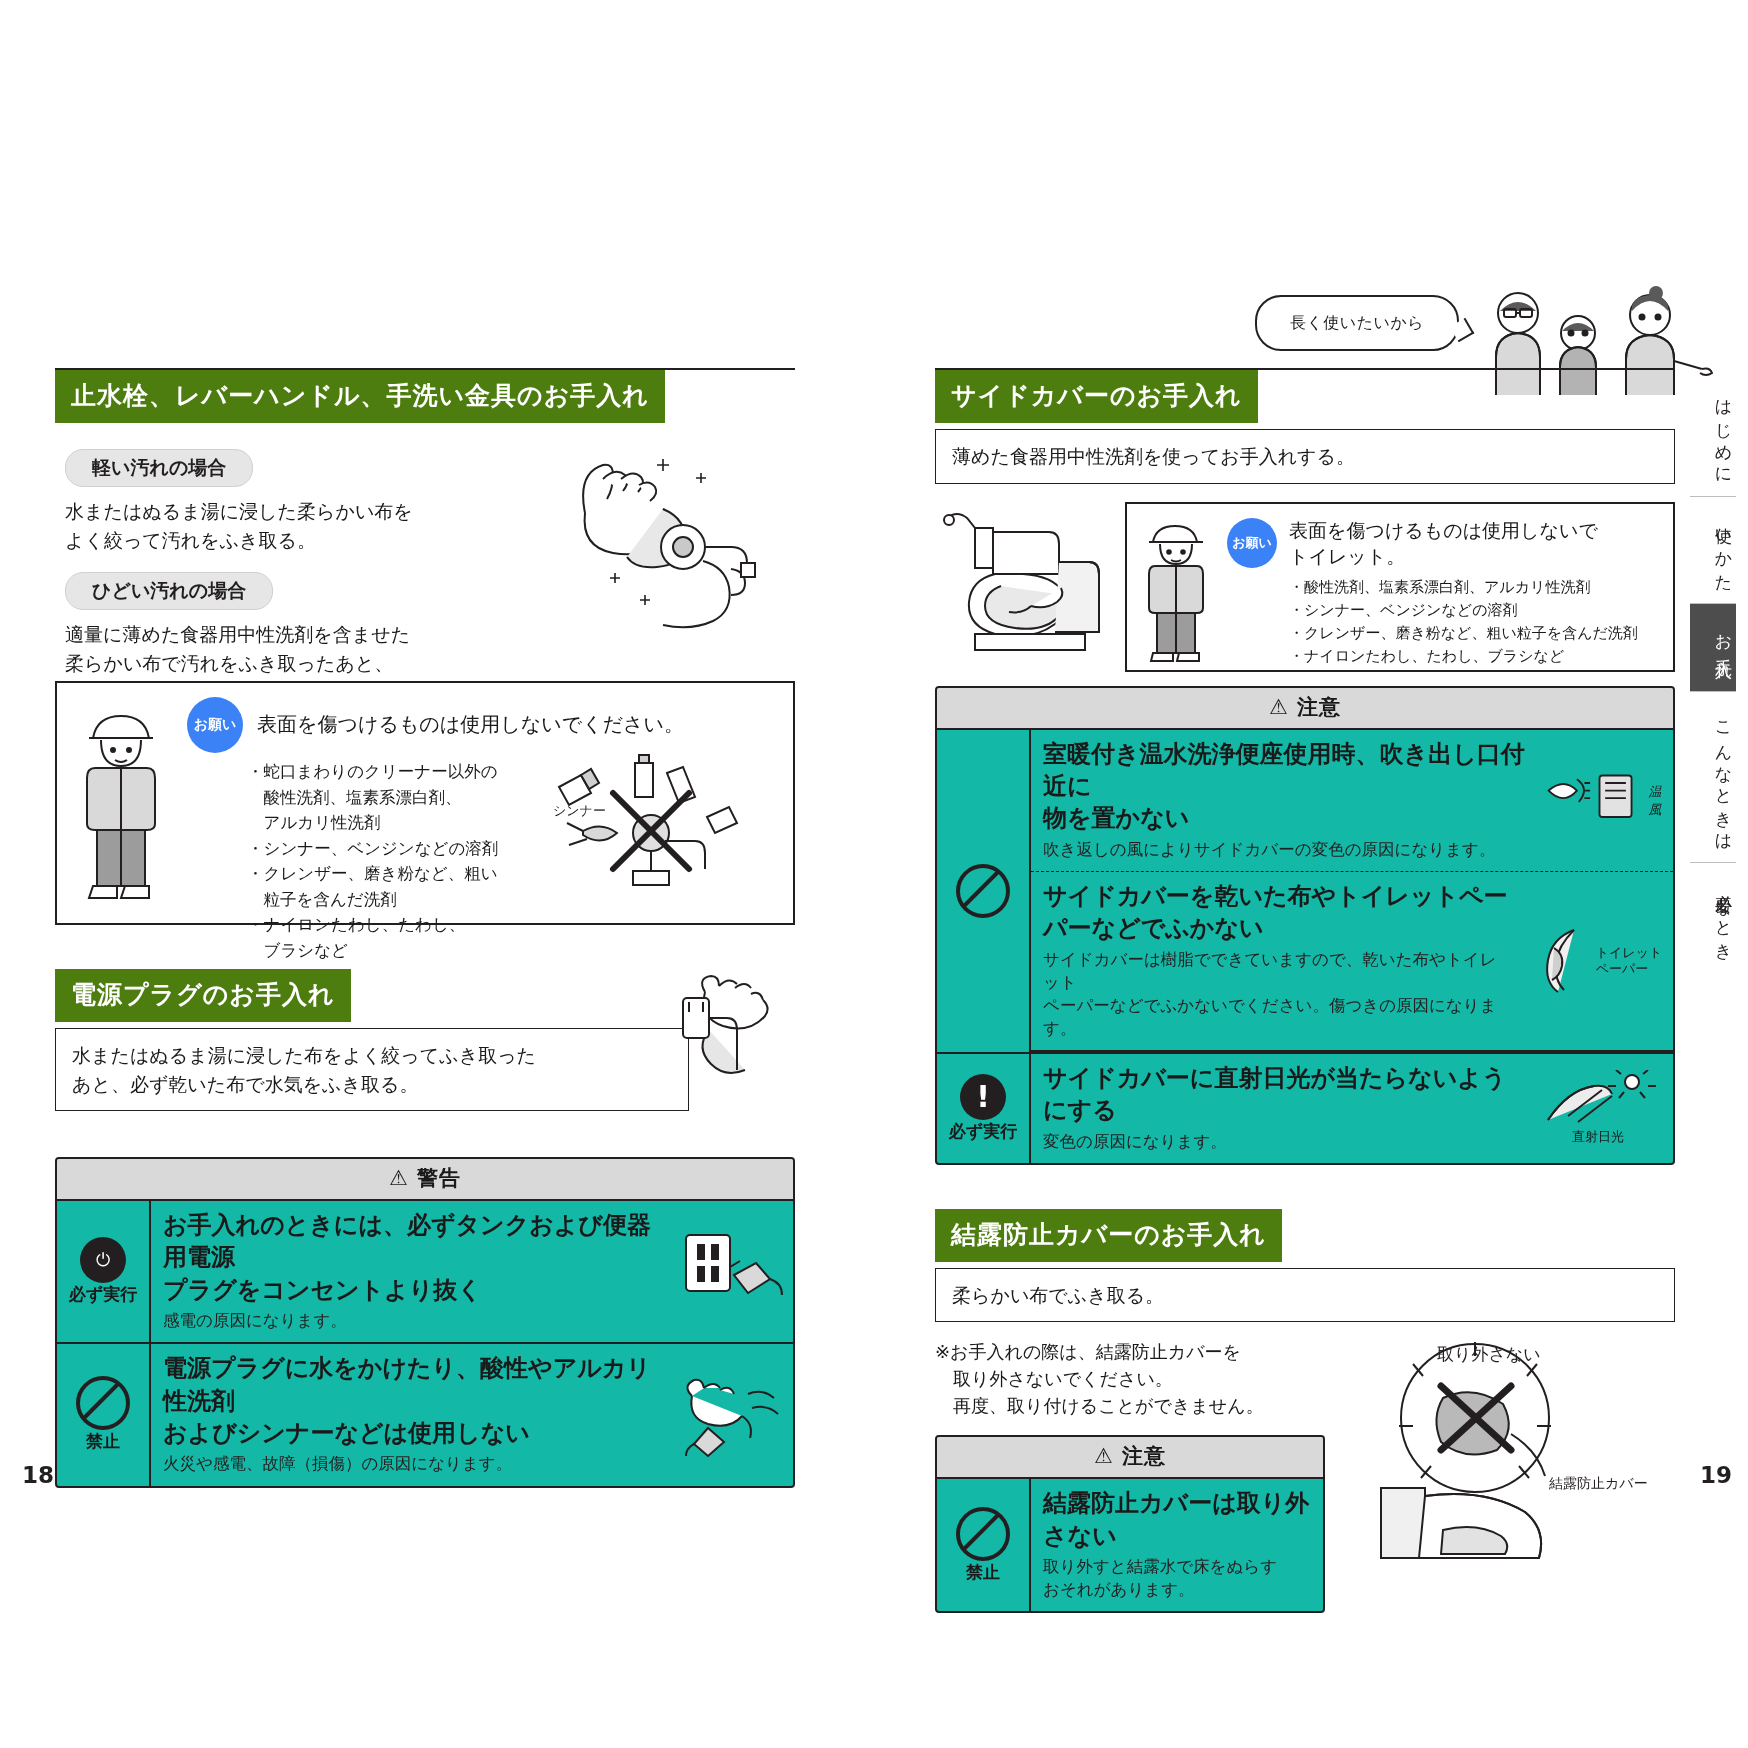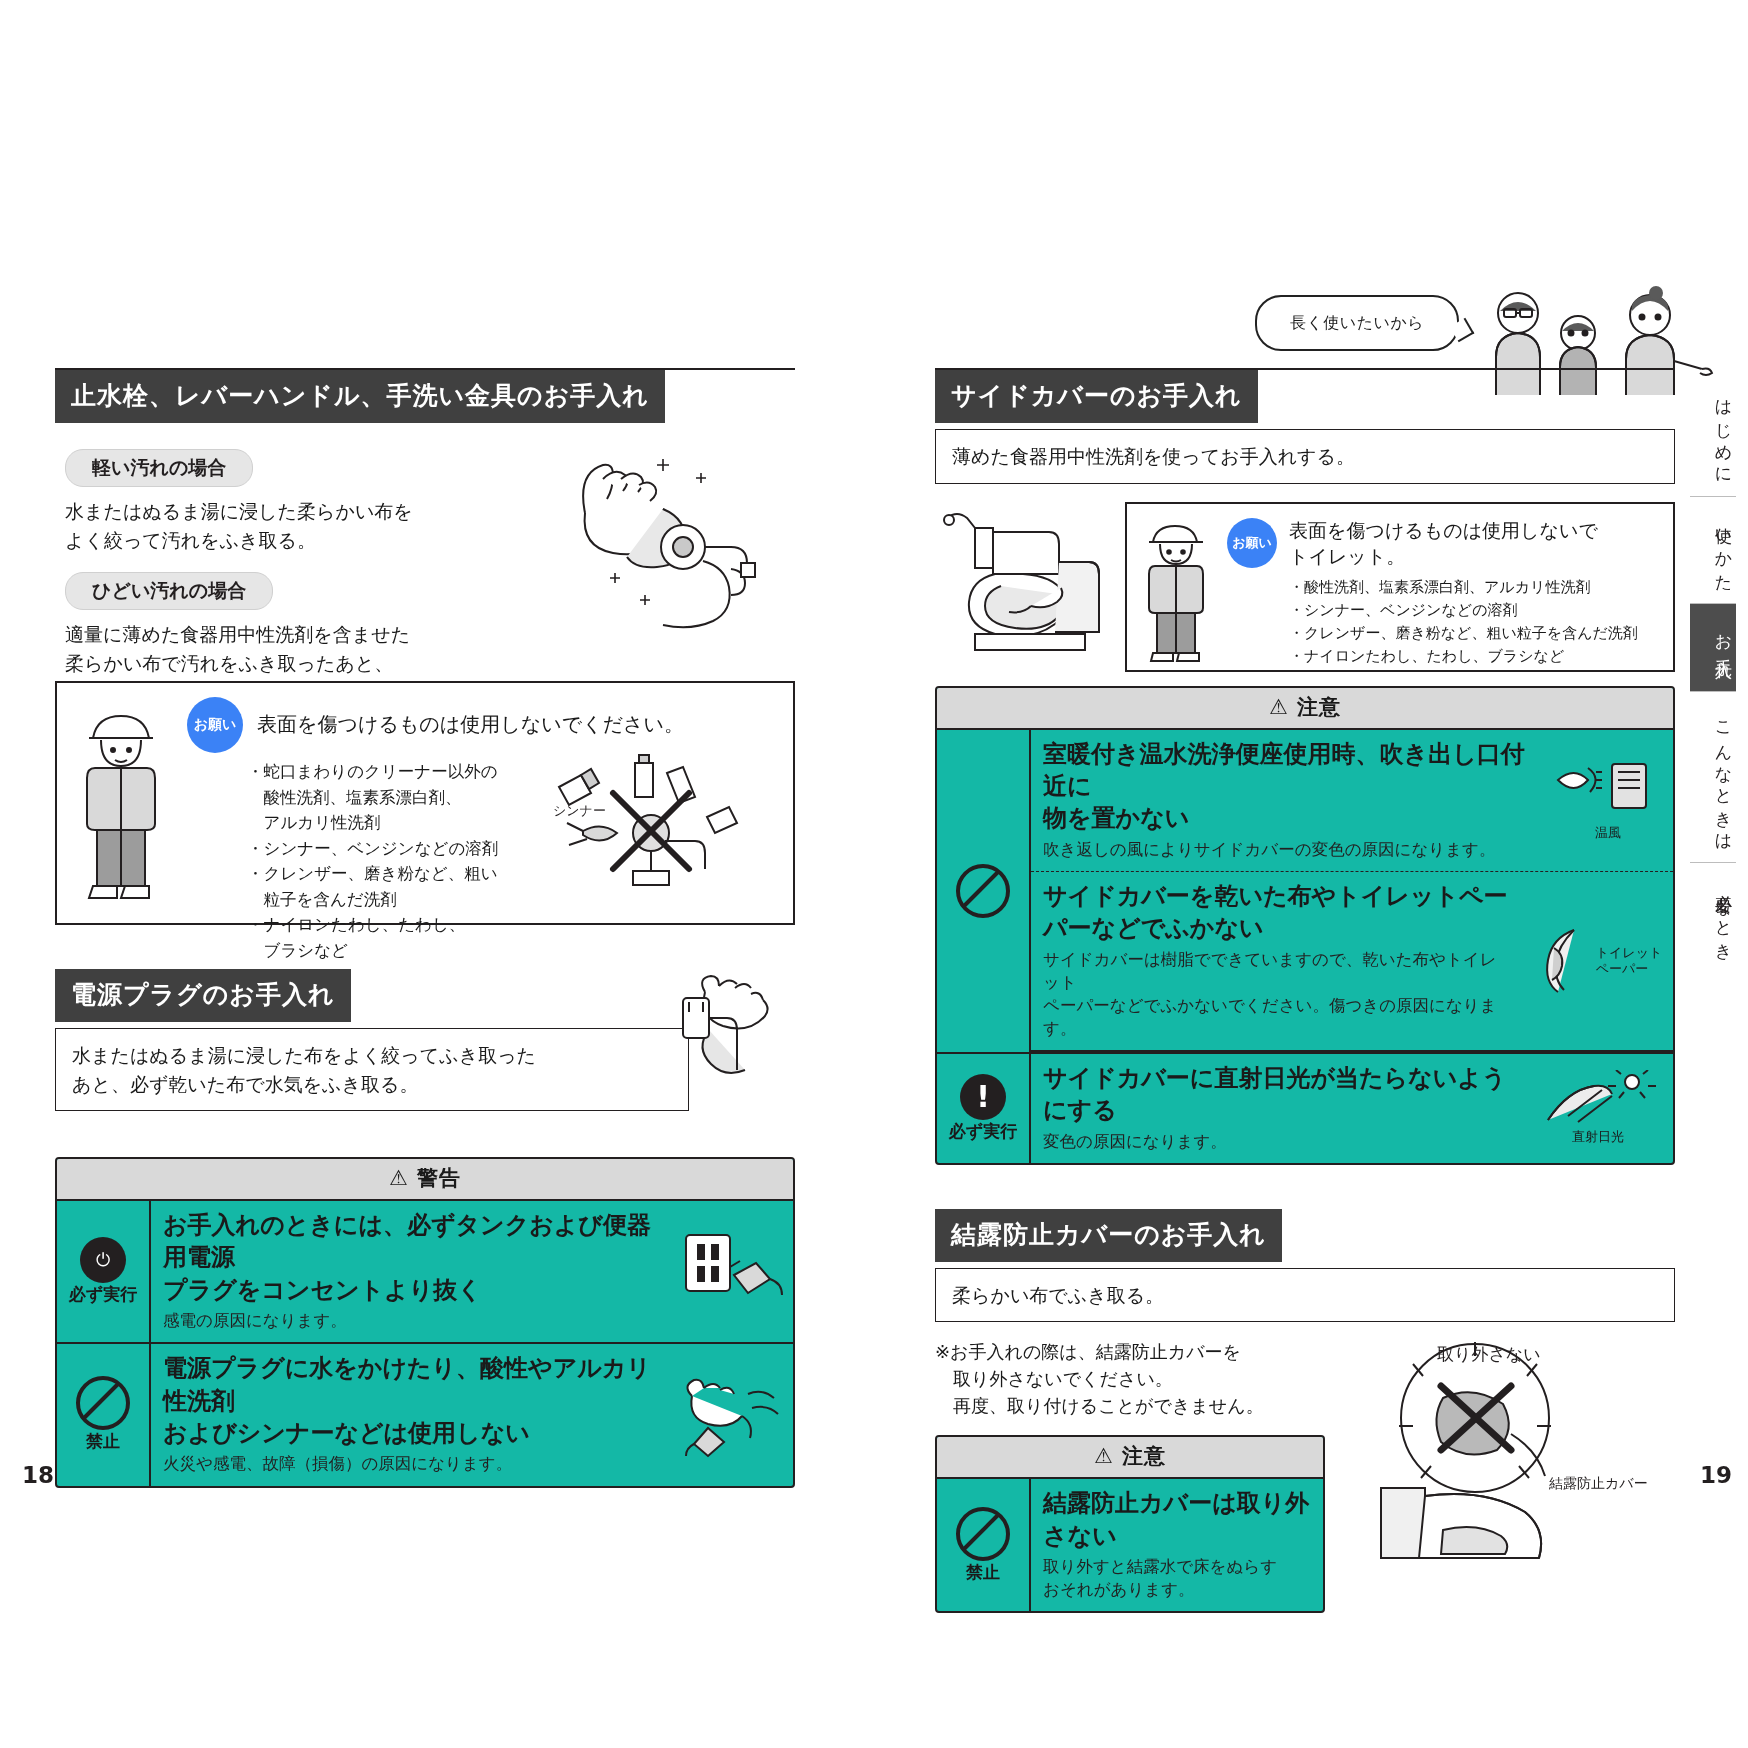--- a/index.html
+++ b/index.html
@@ -29,21 +29,21 @@
   .family{position:absolute;left:215px;top:0;width:250px;height:110px;}
 
   
   .col-left{position:absolute;left:55px;top:370px;width:740px;}
   .col-right{position:absolute;left:935px;top:370px;width:740px;}
   .rule-left{position:absolute;left:55px;top:368px;width:740px;height:2px;background:#231f20;}
   .rule-right{position:absolute;left:935px;top:368px;width:740px;height:2px;background:#231f20;}
 
   
   .h-black{
-    background:#404040;color:#fff;font-size:25px;font-weight:bold;
+    background:#4d7c0f;color:#fff;font-size:25px;font-weight:bold;
     padding:9px 16px 11px 16px;display:inline-block;letter-spacing:1px;
   }
   .pill{
     display:inline-block;background:#e6e6e6;border-radius:18px;
     padding:5px 26px;font-size:19px;font-weight:bold;color:#231f20;
     border:1px solid #d0d0d0;
   }
   .body-txt{font-size:19px;line-height:1.5;margin:10px 0 0 0;}
 
   
@@ -396,21 +396,21 @@
           <div class="lbl"></div>
         </div>
         <div style="flex:1;">
 
           <div style="display:flex;border-bottom:1.5px dashed #231f20;">
             <div class="warn-body">
               <div class="t" style="white-space:pre-line">室暖付き温水洗浄便座使用時、吹き出し口付近に
 物を置かない</div>
               <div class="d" style="white-space:pre-line">吹き返しの風によりサイドカバーの変色の原因になります。</div>
             </div>
-            <div class="warn-art" style="flex-direction:column;width:130px;min-width:130px;">
+            <div class="warn-art" style="flex-direction:row;width:130px;min-width:130px;font-style:italic;">
               <svg width="112" height="64" viewBox="0 0 112 64">
                 <g fill="none" stroke="#231f20" stroke-width="2">
                   <path d="M6 22 q16 -14 30 0 q-14 16 -30 0z" fill="#fff"></path>
                   <path d="M36 10 q14 10 2 24"></path>
                   <path d="M44 14 h6 M44 22 h6 M44 30 h6"></path>
                   <rect x="60" y="6" width="34" height="44" rx="3" fill="#e2e2e2"></rect>
                   <path d="M66 14 h22 M66 22 h22 M66 30 h22"></path>
                 </g>
               </svg>
               <div style="font-size:13px;margin-top:2px;">温風</div>

